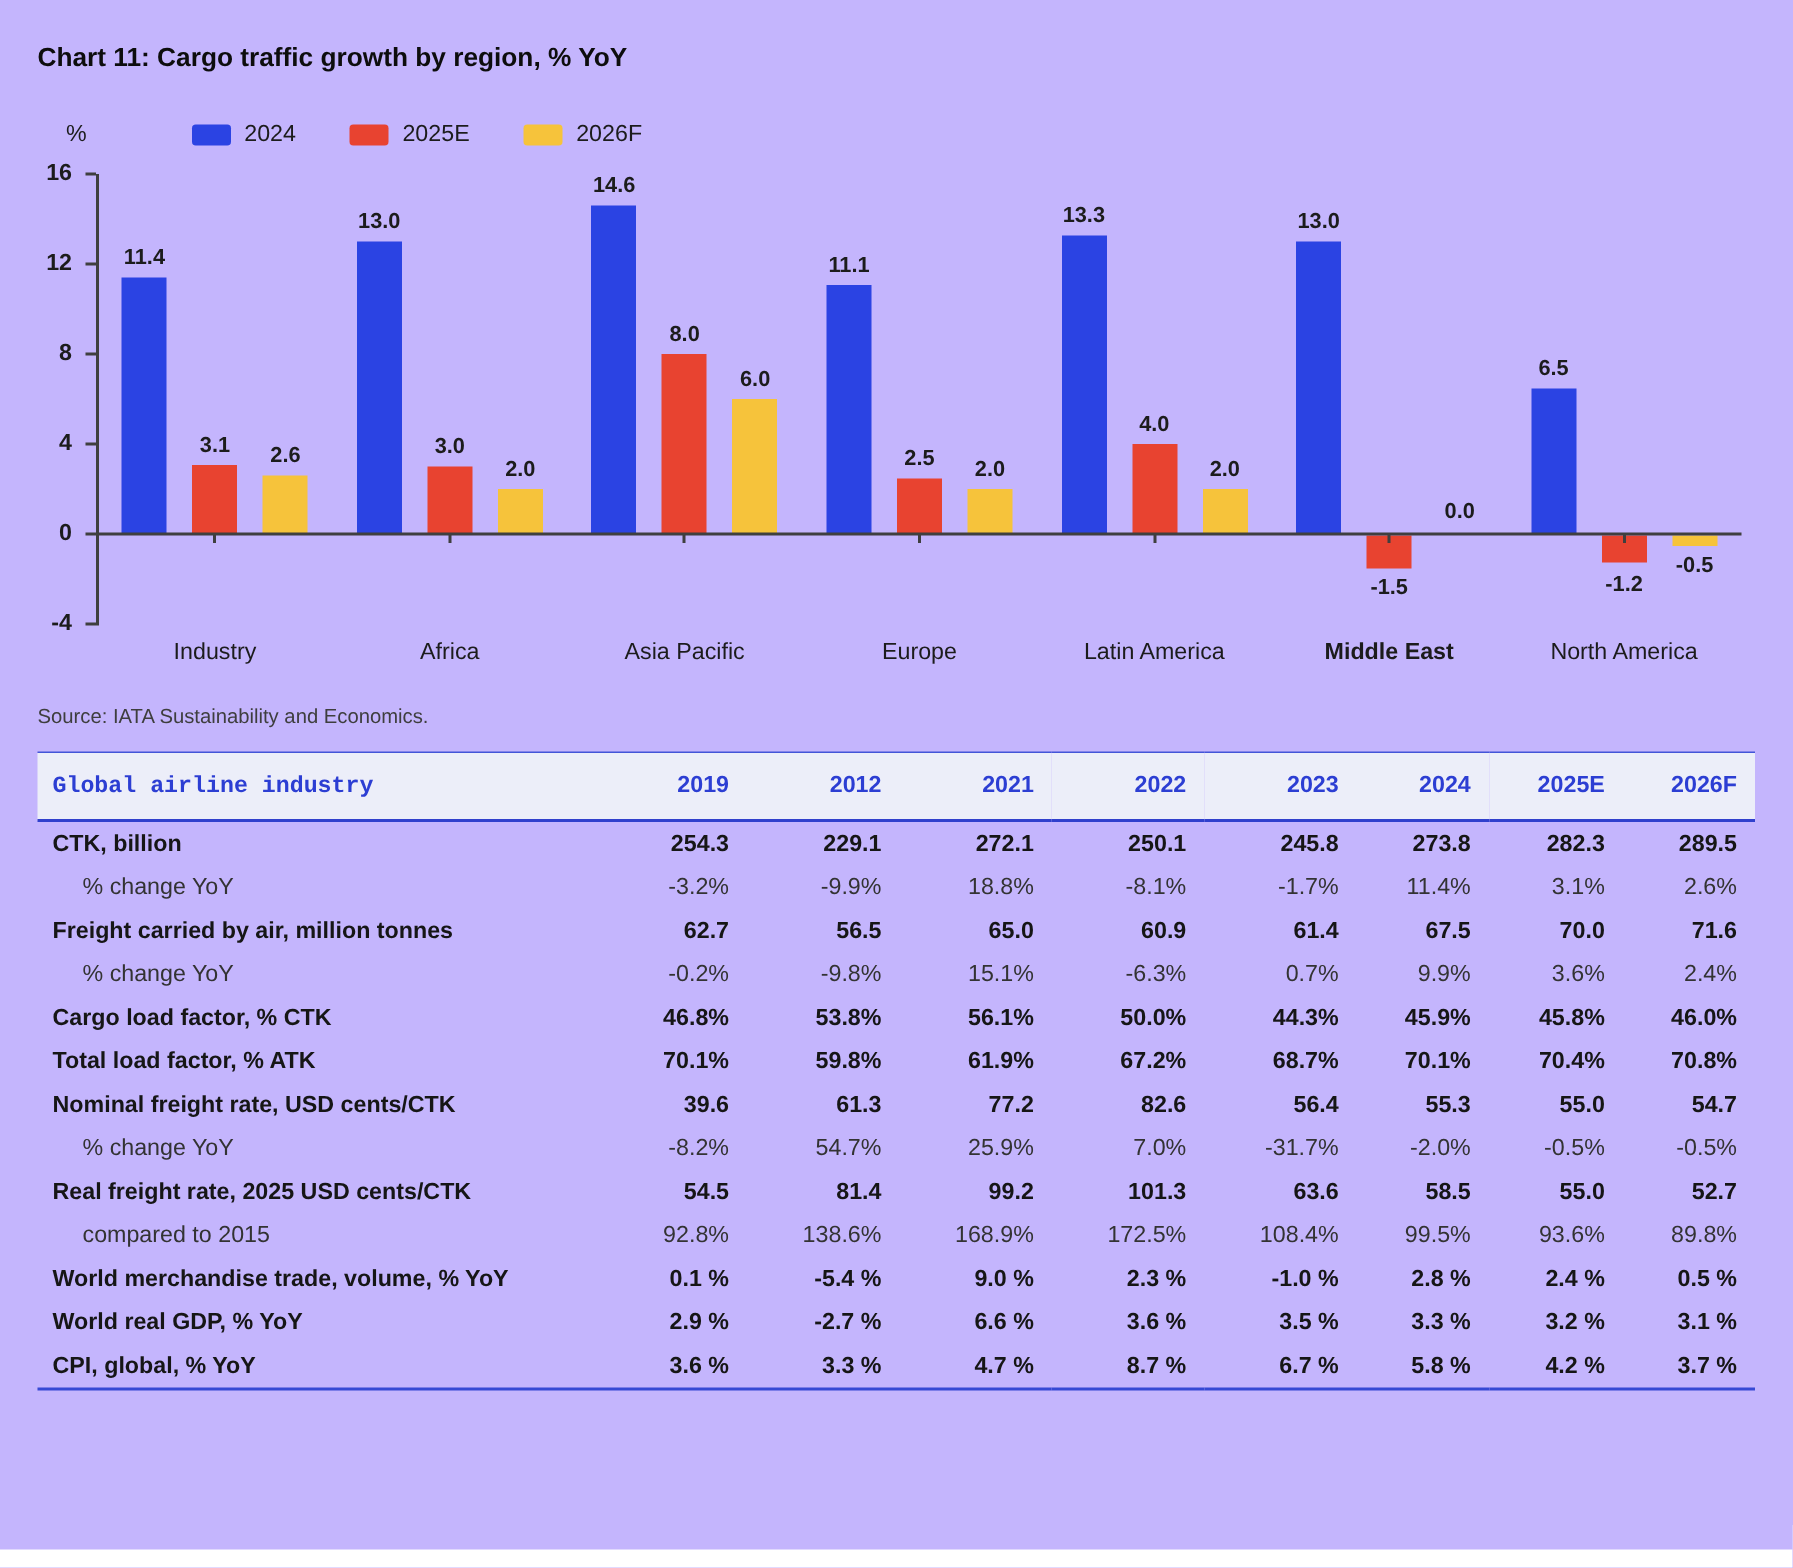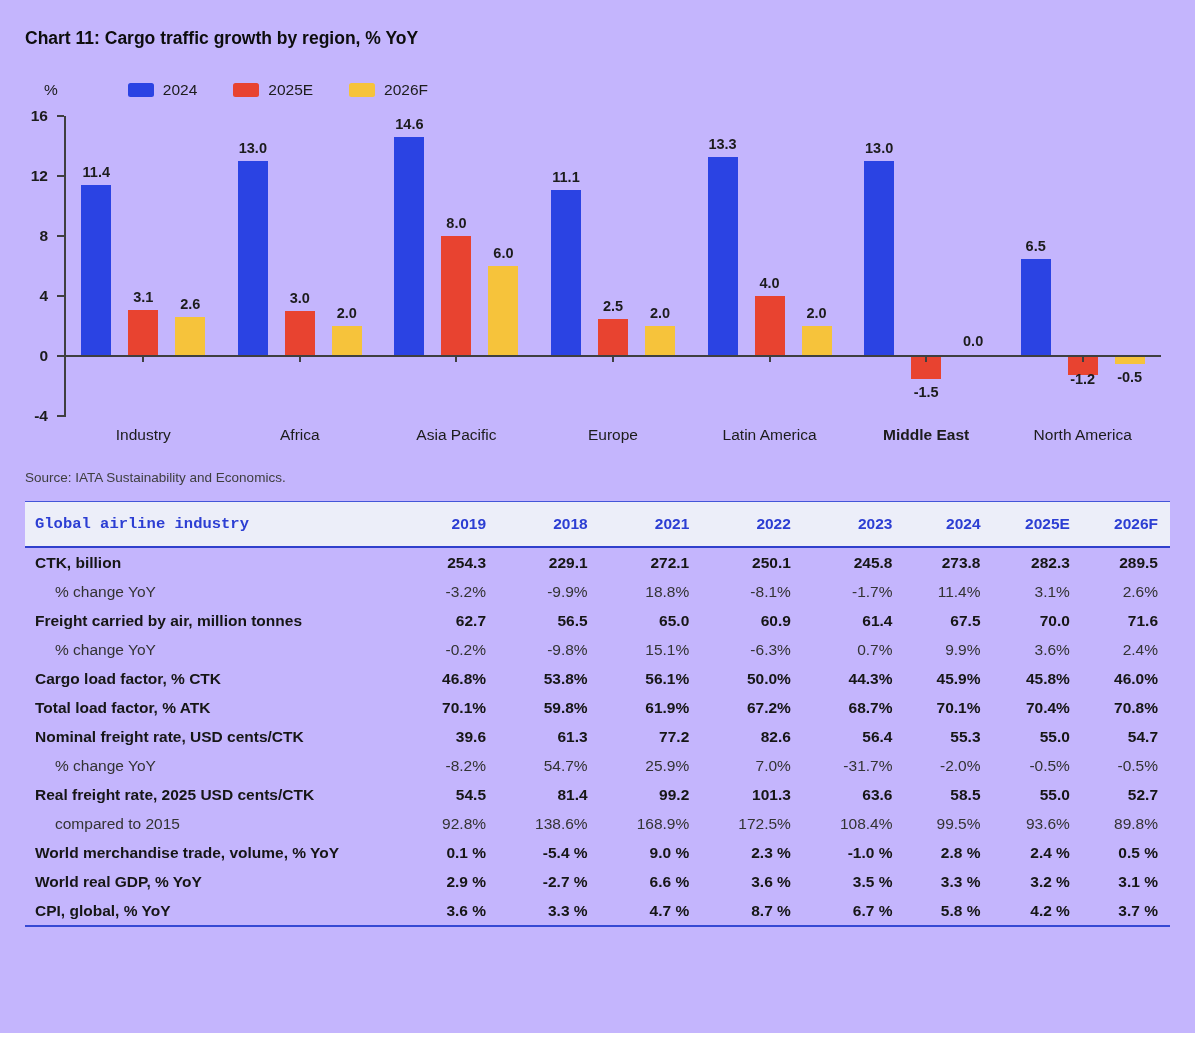--- a/index.html
+++ b/index.html
@@ -126,21 +126,21 @@
         <div class="group-tick" style="left: calc(78.5714% - 1px); top: 240px;"></div>
         <div class="bar" style="background: rgb(43, 67, 227); left: calc(78.5714% - 62px); top: 45px; height: 195px;"></div>
         <div class="bar-label" style="left: calc(78.5714% - 79px); top: 24px;">13.0</div>
         <div class="bar" style="background: rgb(232, 67, 48); left: calc(78.5714% - 15px); top: 240.8px; height: 22.5px;"></div>
         <div class="bar-label" style="left: calc(78.5714% - 32px); top: 267.5px;">-1.5</div>
         <div class="bar-label" style="left: calc(78.5714% + 15px); top: 217px;">0.0</div>
         <div class="group-tick" style="left: calc(92.8571% - 1px); top: 240px;"></div>
         <div class="bar" style="background: rgb(43, 67, 227); left: calc(92.8571% - 62px); top: 142.5px; height: 97.5px;"></div>
         <div class="bar-label" style="left: calc(92.8571% - 79px); top: 121.5px;">6.5</div>
         <div class="bar" style="background: rgb(232, 67, 48); left: calc(92.8571% - 15px); top: 240.8px; height: 18px;"></div>
-        <div class="bar-label" style="left: calc(92.8571% - 32px); top: 255px;">-1.2</div>
+        <div class="bar-label" style="left: calc(92.8571% - 32px); top: 266px;">-1.2</div>
         <div class="bar" style="background: rgb(246, 195, 59); left: calc(92.8571% + 32px); top: 240.8px; height: 7.5px;"></div>
         <div class="bar-label" style="left: calc(92.8571% + 15px); top: 252.5px;">-0.5</div>
       </div>
   </div>
   <div class="x-labels" id="x-labels">
       <div class="x-label" style="left: calc(7.14286% - 85px);">Industry</div>
       <div class="x-label" style="left: calc(21.4286% - 85px);">Africa</div>
       <div class="x-label" style="left: calc(35.7143% - 85px);">Asia Pacific</div>
       <div class="x-label" style="left: calc(50% - 85px);">Europe</div>
       <div class="x-label" style="left: calc(64.2857% - 85px);">Latin America</div>
@@ -149,21 +149,21 @@
     </div>
 
   <div class="source-note">Source: IATA Sustainability and Economics.</div>
 
 
   <table class="metrics" id="metrics-table">
       <thead>
         <tr>
           <th class="label-col">Global airline industry</th>
           <th>2019</th>
-          <th>2018</th>
+          <th>2012</th>
           <th>2021</th>
           <th>2022</th>
           <th>2023</th>
           <th>2024</th>
           <th>2025E</th>
           <th>2026F</th>
         </tr>
       </thead>
       <tbody>
         <tr class="r-bold">

